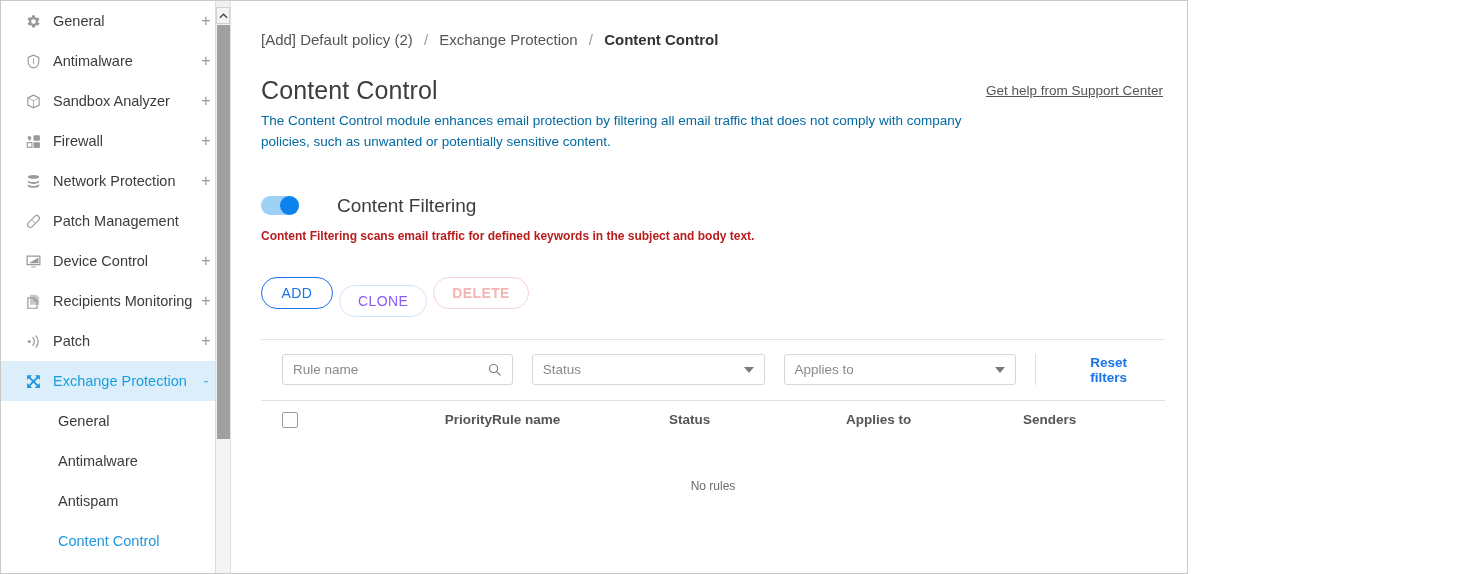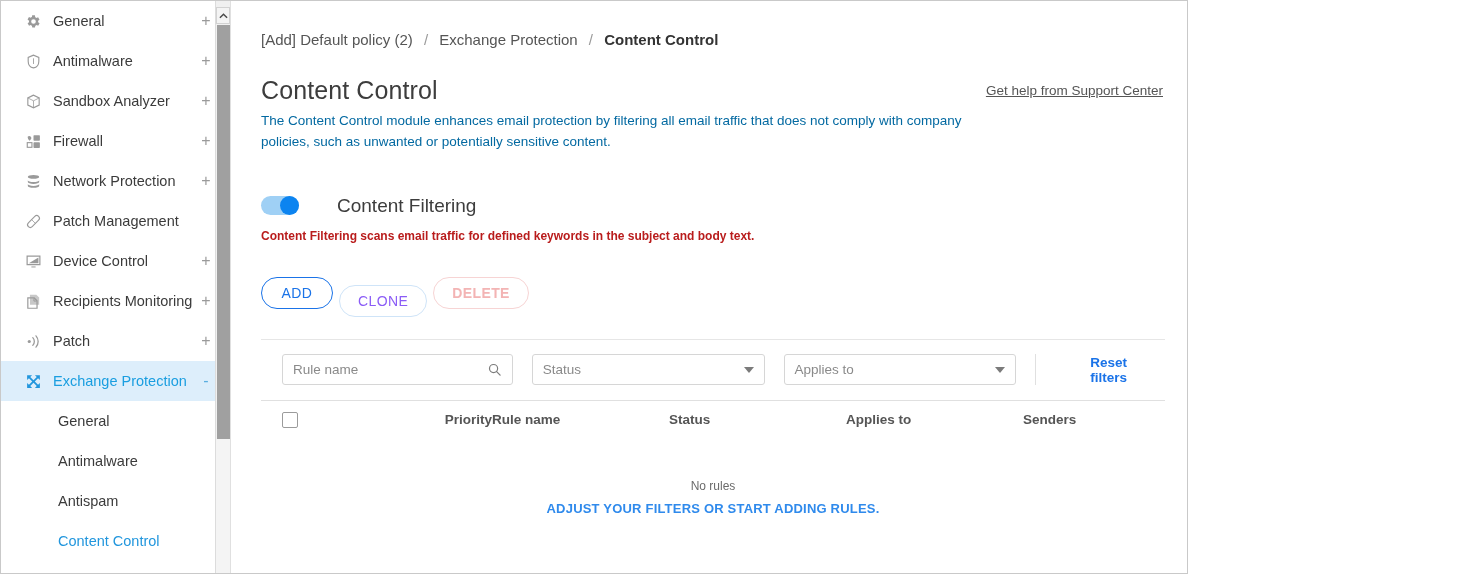--- a/index.html
+++ b/index.html
@@ -514,20 +514,19 @@
           <div class="th c-priority">Priority</div>
           <div class="th c-rulename">Rule name</div>
           <div class="th c-status">Status</div>
           <div class="th c-applies">Applies to</div>
           <div class="th c-senders">Senders</div>
           <div class="th c-recipients">Recipients</div>
         </div>
 
         <div class="empty-state">
           <div class="empty-title">No rules</div>
-          <div class="empty-cta">ADJUST YOUR FILTERS OR START ADDING RULES.</div>
         </div>
       </div>
 
 
     </div>
   </div>
 </div>
 
 </body></html>

